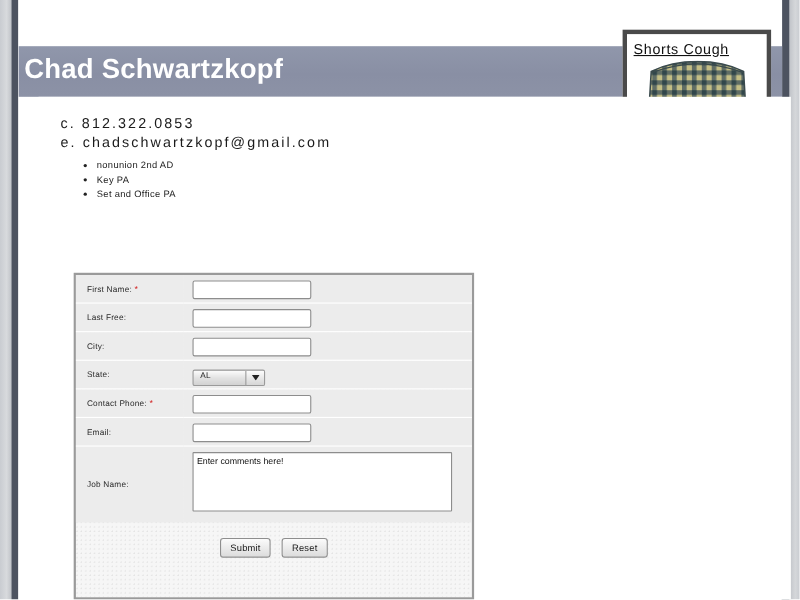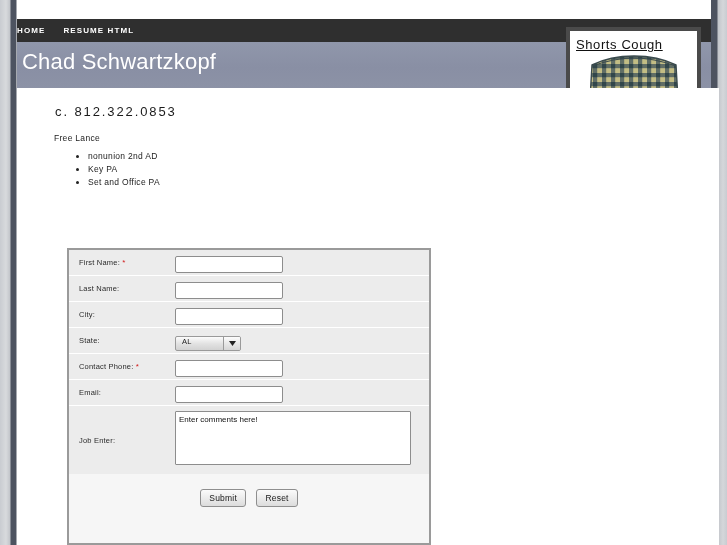--- a/index.html
+++ b/index.html
@@ -66,23 +66,23 @@
     position: absolute;
     left: 0; top: 42px;
     width: 694px;
     height: 46px;
     background: linear-gradient(to bottom, #9097ab 0%, #898fa4 55%, #8c92a6 100%);
   }
   .page-title {
     position: absolute;
     left: 5px;
     top: 7px;
-    font-size: 22px;
+    font-size: 25px;
     color: #ffffff;
-    font-weight: normal;
+    font-weight: bold;
     letter-spacing: 0.2px;
     white-space: nowrap;
   }
 
   
   .logo-box {
     position: absolute;
     left: 549px;
     top: 27px;
     width: 135px;
@@ -296,24 +296,20 @@
     letter-spacing: 0.2px;
   }
 </style>
 </head>
 <body>
 
 <div class="page-frame">
 
   <div class="content-col">
 
-    <div class="navbar">
-      <span class="nav-item">HOME</span>
-      <span class="nav-item">RESUME HTML</span>
-    </div>
 
     <div class="titleband">
       <div class="page-title">Chad Schwartzkopf</div>
     </div>
 
     <div class="logo-box">
       <div class="logo-top-text">Shorts Cough</div>
 
       <svg class="logo-shorts" viewBox="0 0 100 68">
         <defs>
@@ -343,22 +339,22 @@
                  L10,60 C8,56 6,50 6,44 Z" fill="none" stroke="#3a4a4d" stroke-width="1.4"></path>
         <path d="M8,11 C22,6 36,3 50,3 C64,3 78,6 92,11" fill="none" stroke="#3a4a4d" stroke-width="1.1"></path>
       </svg>
 
       <div class="logo-bottom-text">Productions</div>
     </div>
 
     <div class="body-panel">
 
       <div class="contact-line first">c. 812.322.0853</div>
-
-      <div class="freelance">Free Lance</div>
+      <div class="contact-line">e. chadschwartzkopf@gmail.com</div>
+
       <ul class="role-list">
         <li>nonunion 2nd AD</li>
         <li>Key PA</li>
         <li>Set and Office PA</li>
       </ul>
 
       <div class="form-wrap">
 
         <table class="form-table">
           <tbody>
@@ -367,21 +363,21 @@
               <span>First Name:</span>
               <span class="req">*</span>
             </td>
             <td class="fld">
               <input class="txt-input" type="text" value="" style="">
             </td>
           </tr>
 
           <tr>
             <td class="lbl">
-              <span>Last Name:</span>
+              <span>Last Free:</span>
             </td>
             <td class="fld">
               <input class="txt-input" type="text" value="" style="">
             </td>
           </tr>
 
 
           <tr>
             <td class="lbl">
               <span>City:</span>
@@ -421,21 +417,21 @@
             <td class="lbl">
               <span>Email:</span>
             </td>
             <td class="fld">
               <input class="txt-input" type="text" value="" style="">
             </td>
           </tr>
 
           <tr>
             <td class="lbl-tall">
-              <span>Job Enter:</span>
+              <span>Job Name:</span>
             </td>
             <td class="fld-tall">
               <textarea class="ta-input" style="">Enter comments here!</textarea>
             </td>
           </tr>
         </tbody>
           </table>
 
         <div class="btn-row">
           <button class="form-btn">Submit</button>

